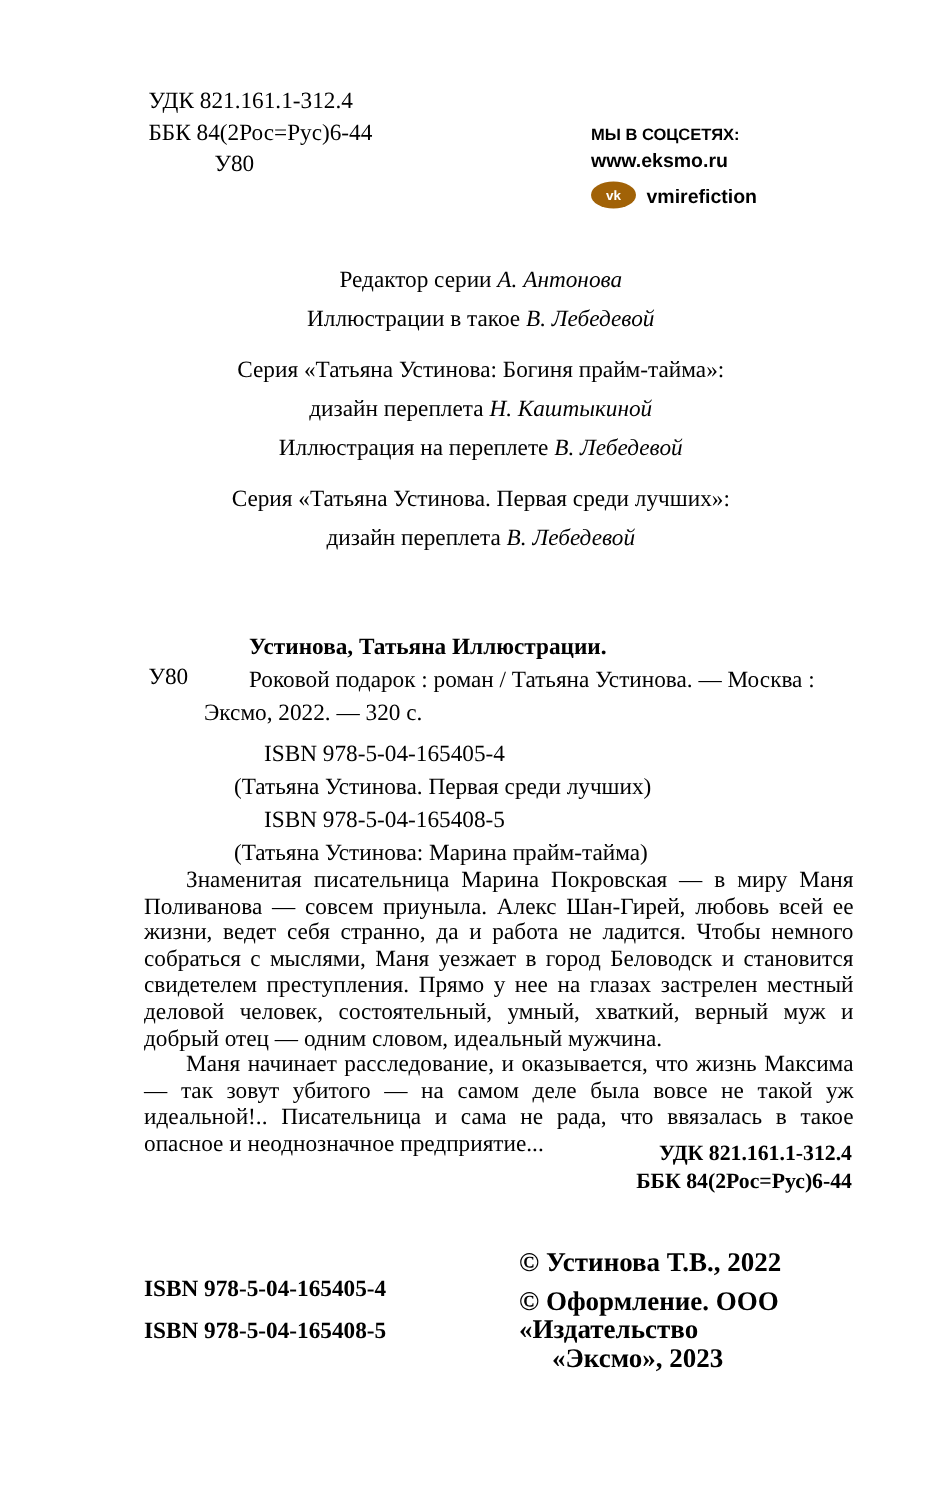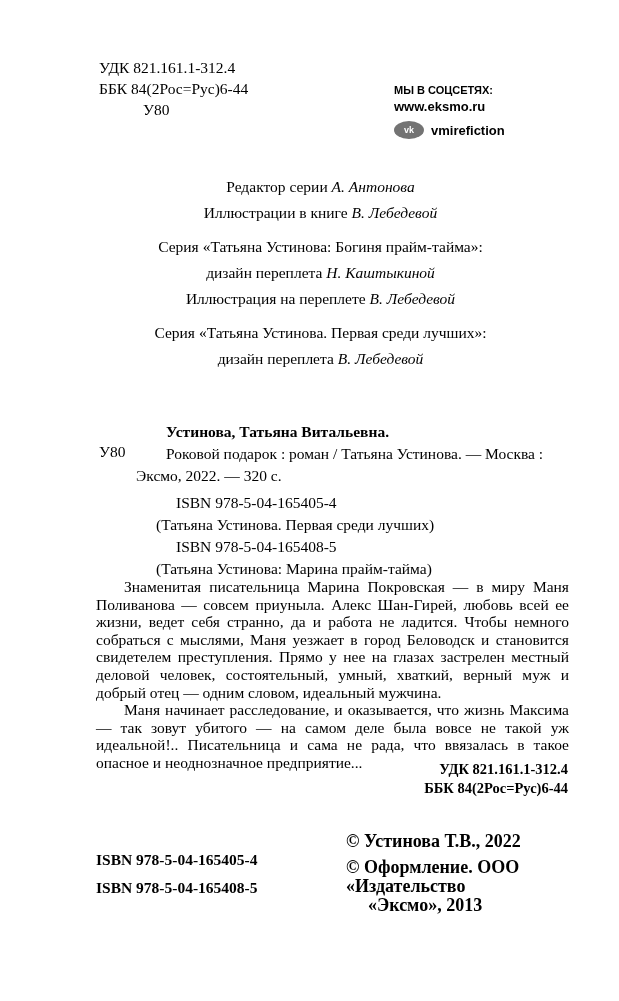--- a/index.html
+++ b/index.html
@@ -42,21 +42,21 @@
     letter-spacing: 0.3px;
     text-align: center;
     padding: 4px 4px;
     white-space: nowrap;
   }
   .we-social { font-weight: bold; font-size: 11px; margin-top: 8px; }
   .site { font-weight: bold; font-size: 13px; margin-top: 3px; }
   .vk-row { display: flex; align-items: center; gap: 7px; margin-top: 7px; }
   .vk-icon {
     width: 30px; height: 18px; border-radius: 50%;
-    background: #737373; color: #ffffff;
+    background: #a16207; color: #ffffff;
     font-size: 9px; font-weight: bold;
     display: flex; align-items: center; justify-content: center;
     flex: 0 0 auto;
   }
   .vk-handle { font-weight: bold; font-size: 13px; }
 
   
   .credits {
     position: absolute;
     left: 0; top: 177px;
@@ -149,31 +149,31 @@
     <div class="we-social">МЫ В СОЦСЕТЯХ:</div>
     <div class="site">www.eksmo.ru</div>
     <div class="vk-row">
       <span class="vk-icon">vk</span>
       <span class="vk-handle">vmirefiction</span>
     </div>
   </div>
 
   <div class="credits">
     <p><span>Редактор серии </span><span class="em">А. Антонова</span></p>
-    <p><span>Иллюстрации в книге </span><span class="em">В. Лебедевой</span></p>
+    <p><span>Иллюстрации в такое </span><span class="em">В. Лебедевой</span></p>
     <p class="gap">Серия «Татьяна Устинова: Богиня прайм-тайма»:</p>
     <p><span>дизайн переплета </span><span class="em">Н. Каштыкиной</span></p>
     <p><span>Иллюстрация на переплете </span><span class="em">В. Лебедевой</span></p>
     <p class="gap">Серия «Татьяна Устинова. Первая среди лучших»:</p>
     <p><span>дизайн переплета </span><span class="em">В. Лебедевой</span></p>
   </div>
 
   <div class="biblio-code">У80</div>
   <div class="biblio">
-    <p class="author">Устинова, Татьяна Витальевна.</p>
+    <p class="author">Устинова, Татьяна Иллюстрации.</p>
     <p class="desc">Роковой подарок : роман / Татьяна Устинова. — Москва : Эксмо, 2022. — 320 с.</p>
     <div class="isbn-block">
       <p class="isbn-line">ISBN 978-5-04-165405-4</p>
       <p class="series-line">(Татьяна Устинова. Первая среди лучших)</p>
       <p class="isbn-line">ISBN 978-5-04-165408-5</p>
       <p class="series-line">(Татьяна Устинова: Марина прайм-тайма)</p>
     </div>
   </div>
 
   <div class="annotation">
@@ -187,16 +187,16 @@
   </div>
 
   <div class="footer-isbn">
     <div>ISBN 978-5-04-165405-4</div>
     <div>ISBN 978-5-04-165408-5</div>
   </div>
 
   <div class="copyright">
     <p class="c1">© Устинова Т.В., 2022</p>
     <p>© Оформление. ООО «Издательство</p>
-    <p class="c2b">«Эксмо», 2013</p>
+    <p class="c2b">«Эксмо», 2023</p>
   </div>
 
 </div>
 
 </body></html>

